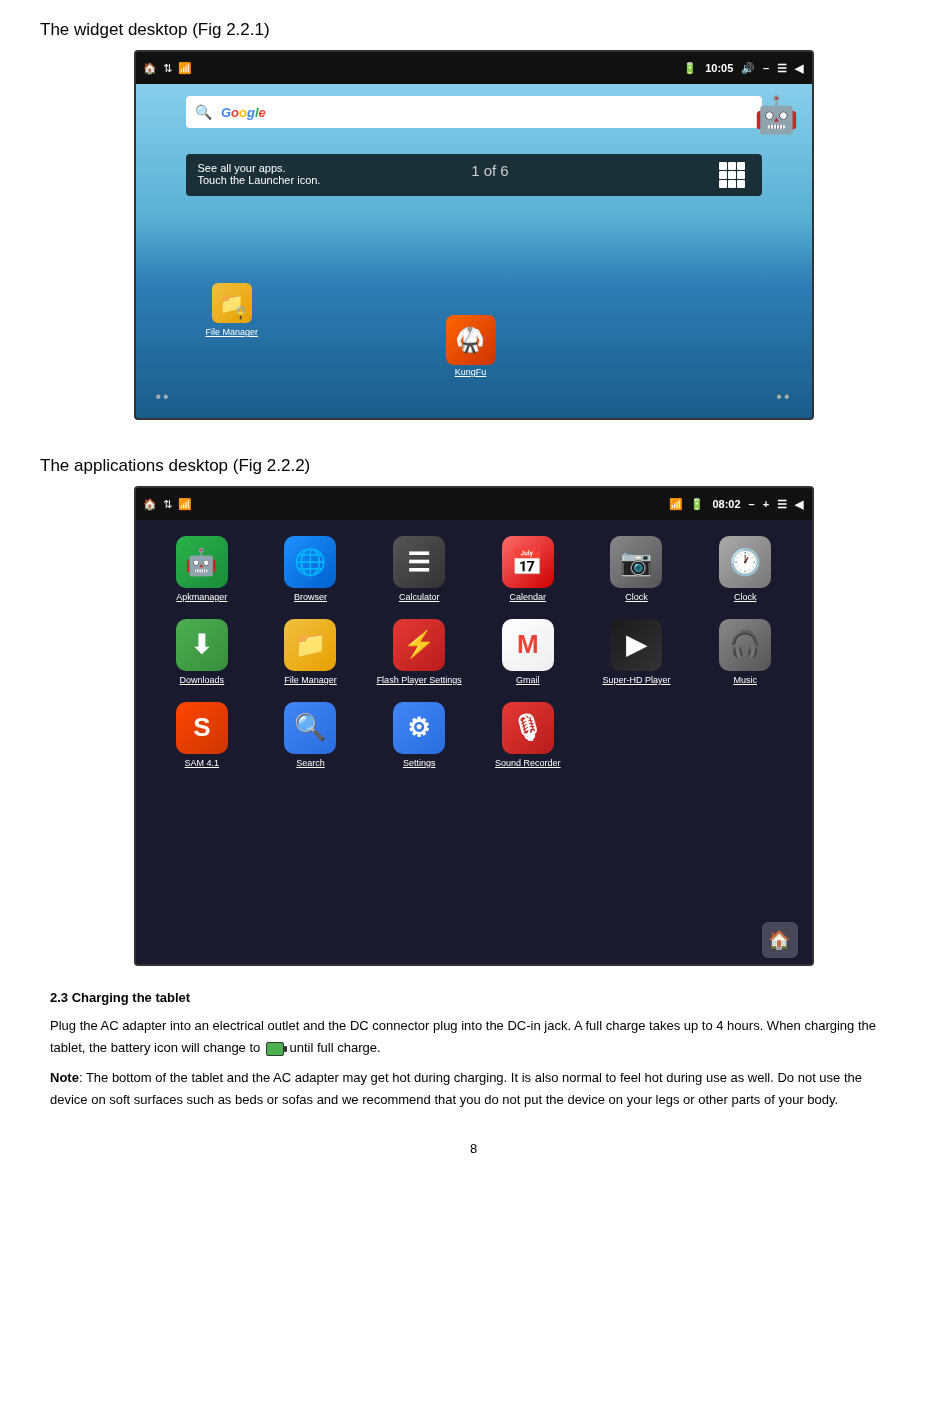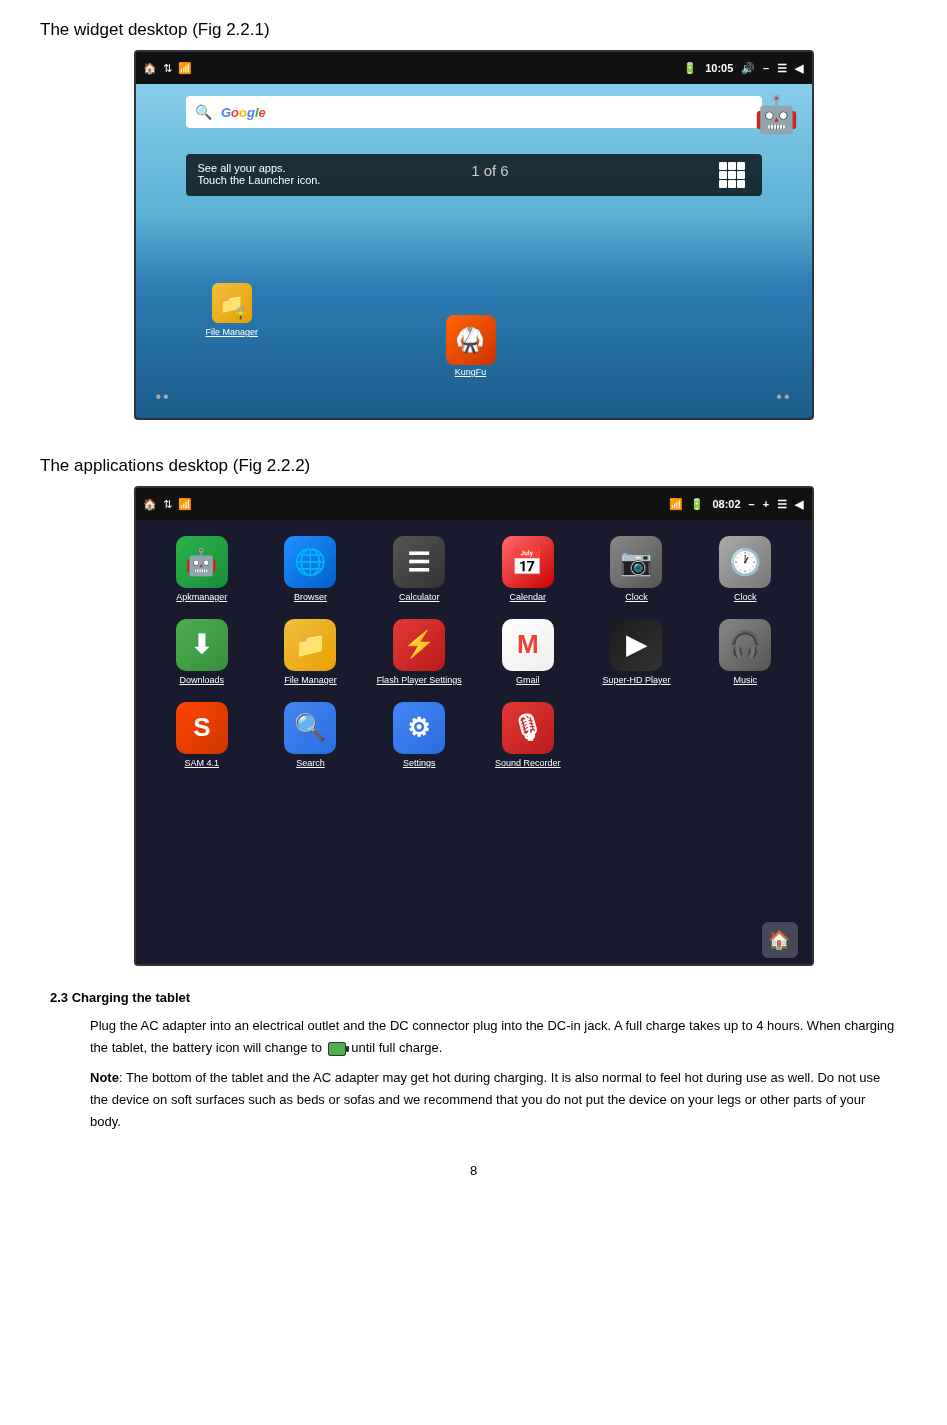--- a/index.html
+++ b/index.html
@@ -298,21 +298,20 @@
     .charging-title {
       font-size: 13px;
       font-weight: bold;
       margin-bottom: 10px;
       margin-top: 12px;
     }
 
     .charging-para {
       font-size: 13px;
       line-height: 1.7;
-      margin-left: 40px;
       margin-bottom: 8px;
     }
 
     .battery-inline {
       display: inline-block;
       width: 18px;
       height: 14px;
       background: #4caf50;
       border: 1px solid #333;
       border-radius: 2px;

